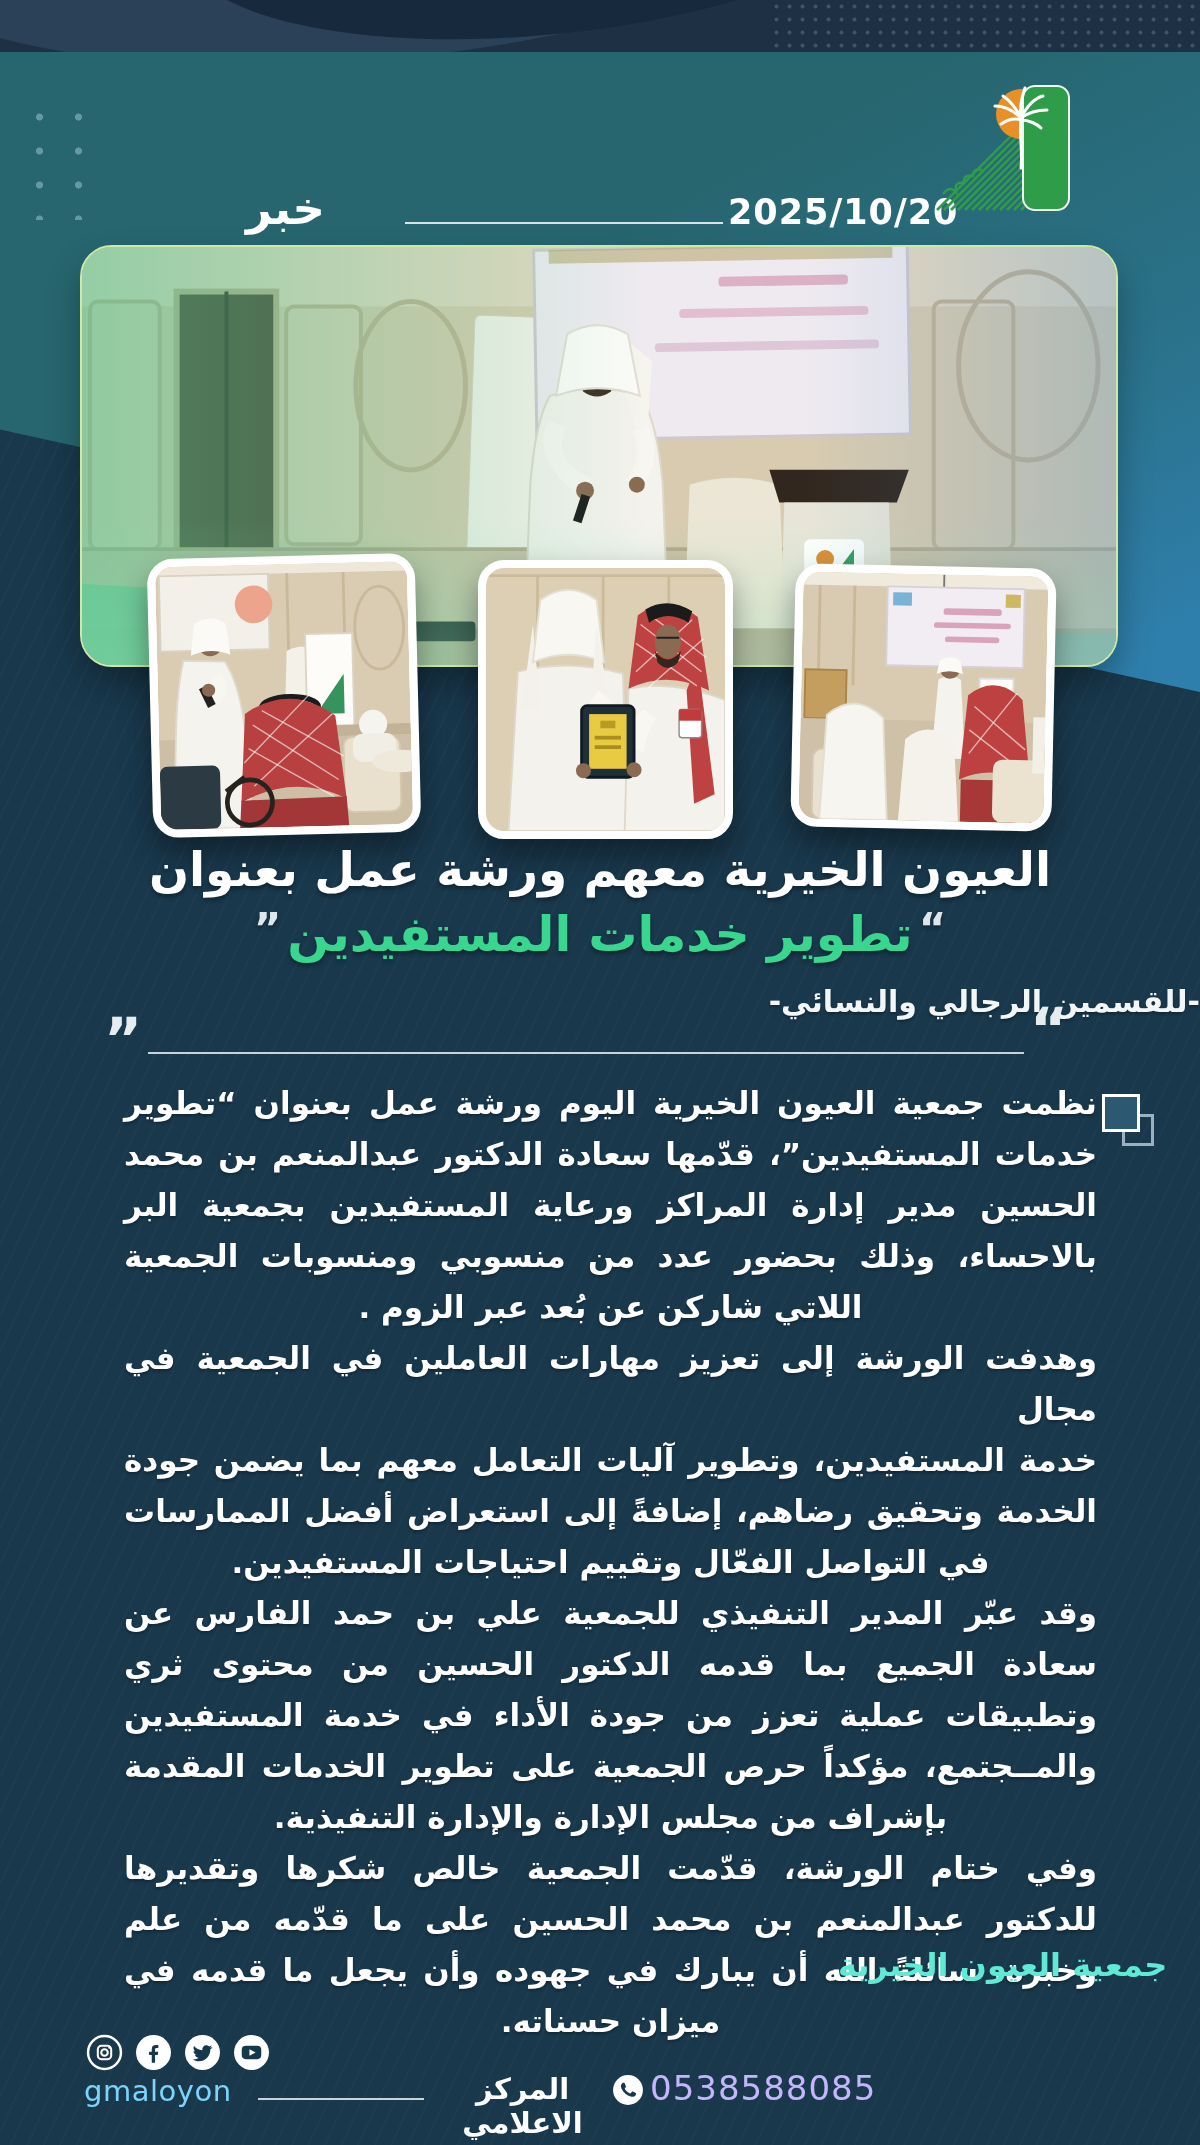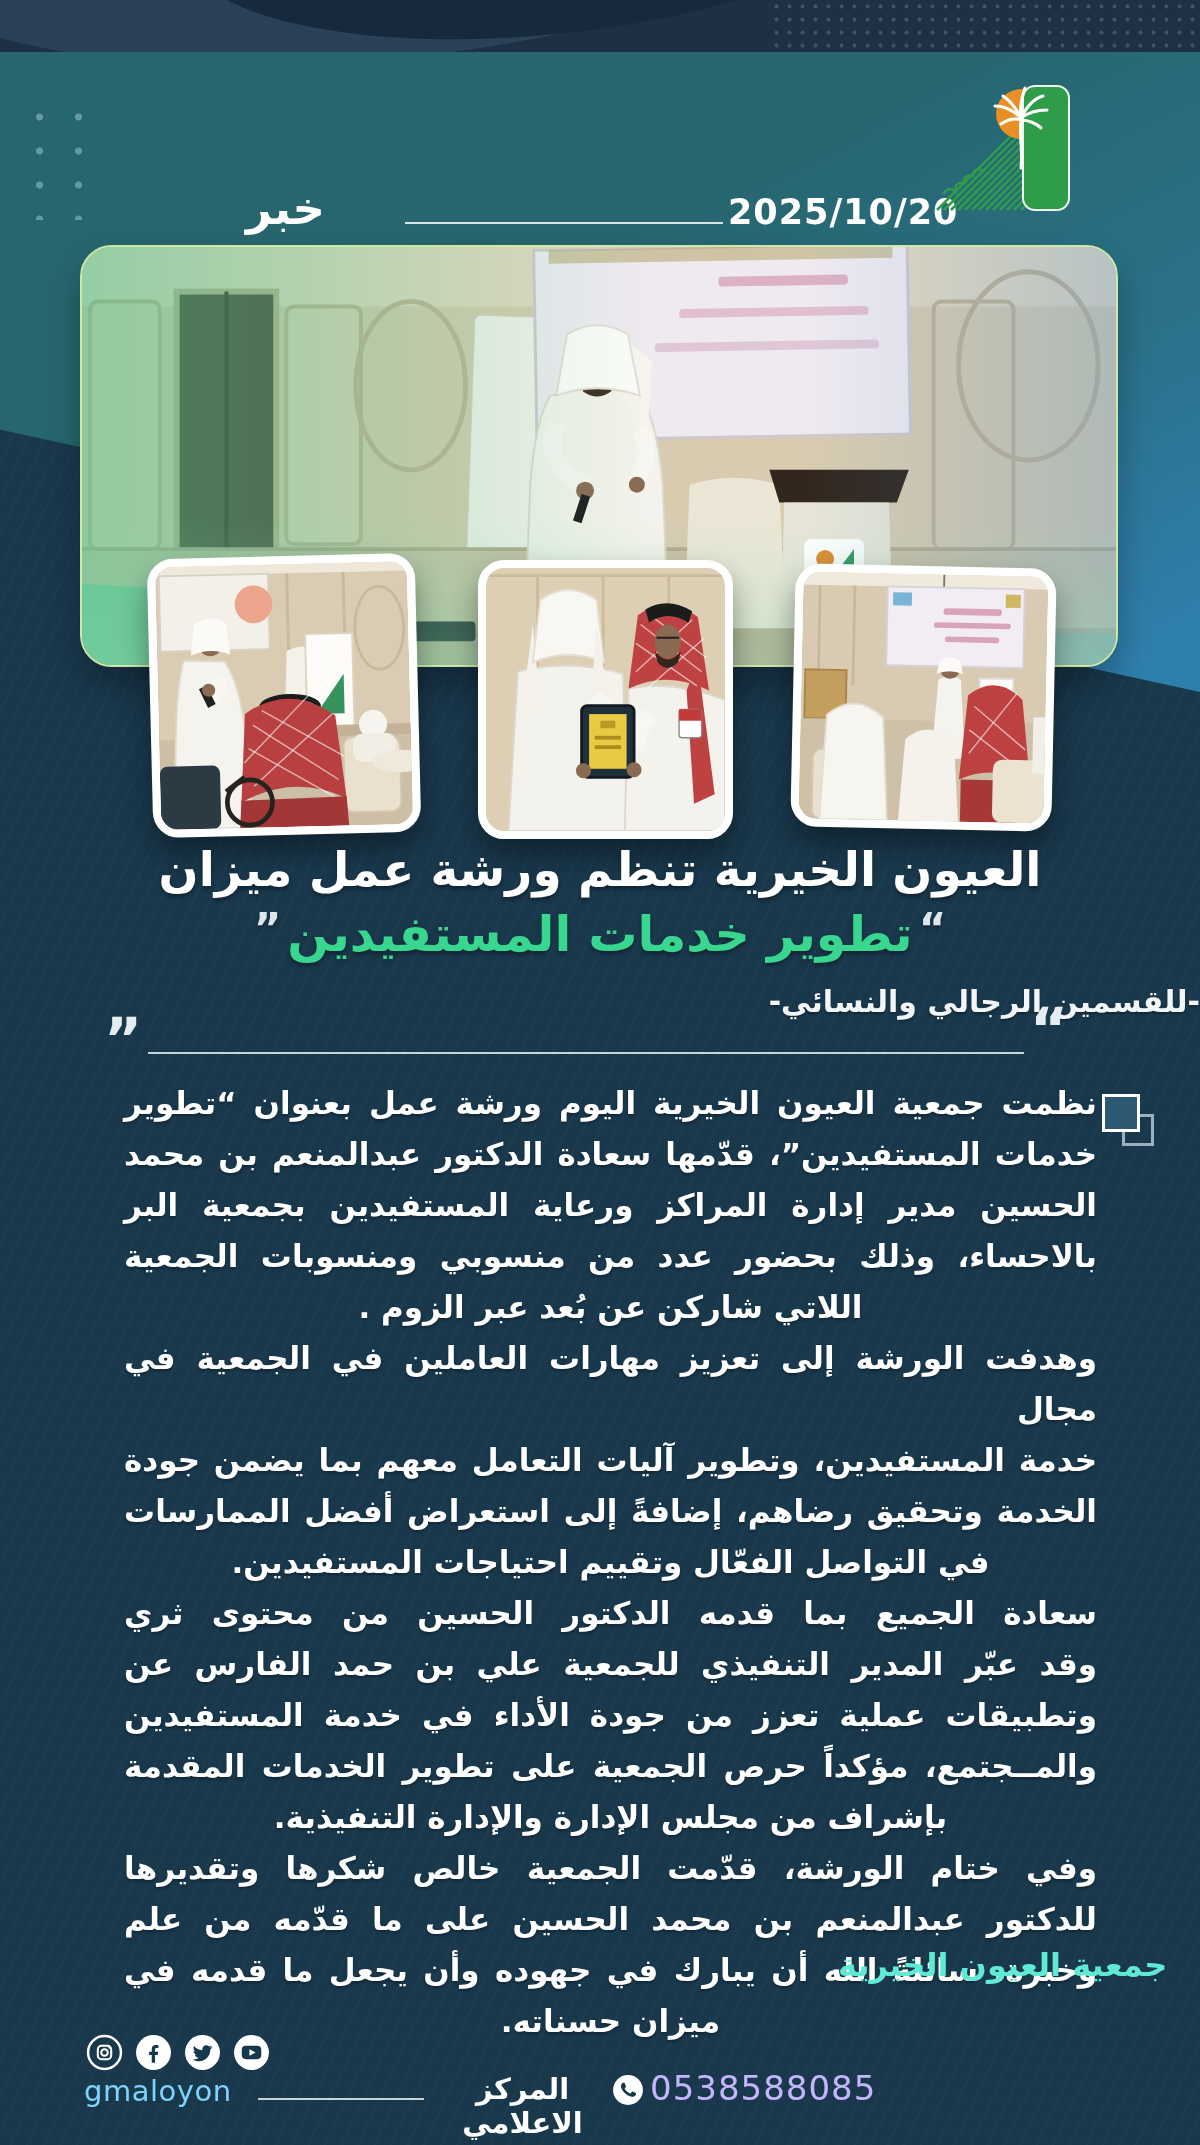--- a/index.html
+++ b/index.html
@@ -303,21 +303,21 @@
         <line x1="185" y1="140" x2="240" y2="185"></line>
           <line x1="180" y1="165" x2="238" y2="208"></line>
         <line x1="230" y1="125" x2="180" y2="190"></line>
       </g>
       <rect x="172" y="218" width="76" height="45" fill="#a83838"></rect>
       <rect x="206" y="196" width="55" height="67" rx="10" fill="#ebe2d0"></rect>
       <rect x="248" y="150" width="13" height="60" fill="#f2efe7"></rect>
     </svg>
   </div>
 
-  <div class="title-l1">العيون الخيرية تنظم ورشة عمل ميزان</div>
+  <div class="title-l1">العيون الخيرية معهم ورشة عمل بعنوان</div>
   <div class="title-l2">
     <span class="q">“</span><span>تطوير خدمات المستفيدين</span><span class="q">”</span>
   </div>
   <div class="title-l3">-للقسمين الرجالي والنسائي-</div>
 
   <div class="quote-open">“</div>
   <div class="quote-close">”</div>
   <div class="divider-line"></div>
 
   <div class="body-text" id="bodyText">
@@ -328,22 +328,22 @@
         <div class="bline">بالاحساء، وذلك بحضور عدد من منسوبي ومنسوبات الجمعية</div>
         <div class="bline bline-last">اللاتي شاركن عن بُعد عبر الزوم .</div>
       </div>
       <div>
         <div class="bline">وهدفت الورشة إلى تعزيز مهارات العاملين في الجمعية في مجال</div>
         <div class="bline">خدمة المستفيدين، وتطوير آليات التعامل معهم بما يضمن جودة</div>
         <div class="bline">الخدمة وتحقيق رضاهم، إضافةً إلى استعراض أفضل الممارسات</div>
         <div class="bline bline-last">في التواصل الفعّال وتقييم احتياجات المستفيدين.</div>
       </div>
       <div>
+        <div class="bline">وقد عبّر المدير التنفيذي للجمعية علي بن حمد الفارس عن</div>
         <div class="bline">سعادة الجميع بما قدمه الدكتور الحسين من محتوى ثري</div>
-        <div class="bline">وقد عبّر المدير التنفيذي للجمعية علي بن حمد الفارس عن</div>
         <div class="bline">وتطبيقات عملية تعزز من جودة الأداء في خدمة المستفيدين</div>
         <div class="bline">والمــجتمع، مؤكداً حرص الجمعية على تطوير الخدمات المقدمة</div>
         <div class="bline bline-last">بإشراف من مجلس الإدارة والإدارة التنفيذية.</div>
       </div>
       <div>
         <div class="bline">وفي ختام الورشة، قدّمت الجمعية خالص شكرها وتقديرها</div>
         <div class="bline">للدكتور عبدالمنعم بن محمد الحسين على ما قدّمه من علم</div>
         <div class="bline">وخبرة، سائلةً الله أن يبارك في جهوده وأن يجعل ما قدمه في</div>
         <div class="bline bline-last">ميزان حسناته.</div>
       </div>

